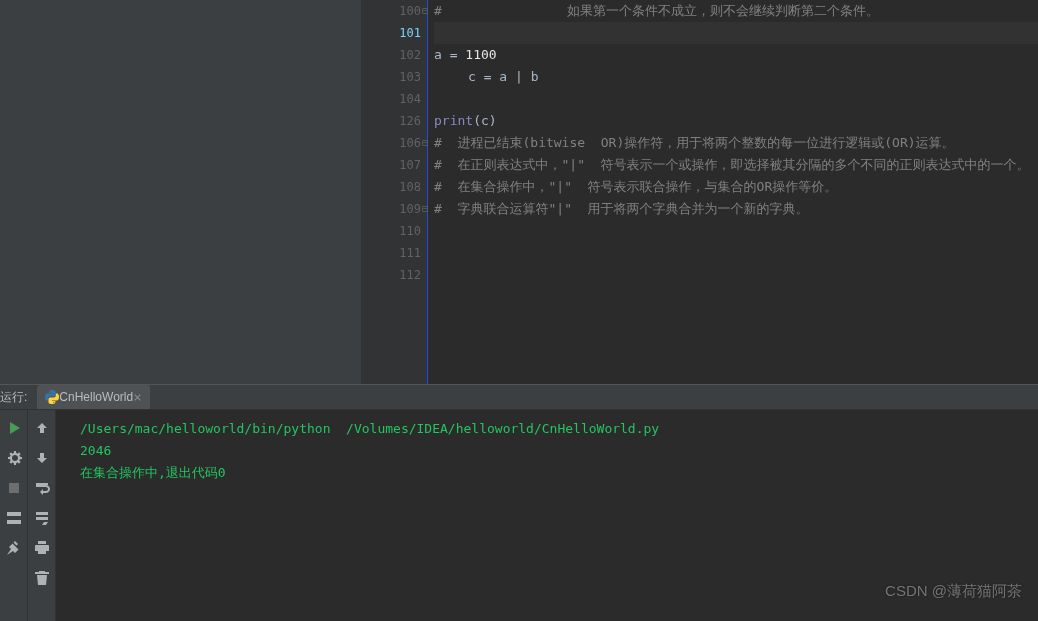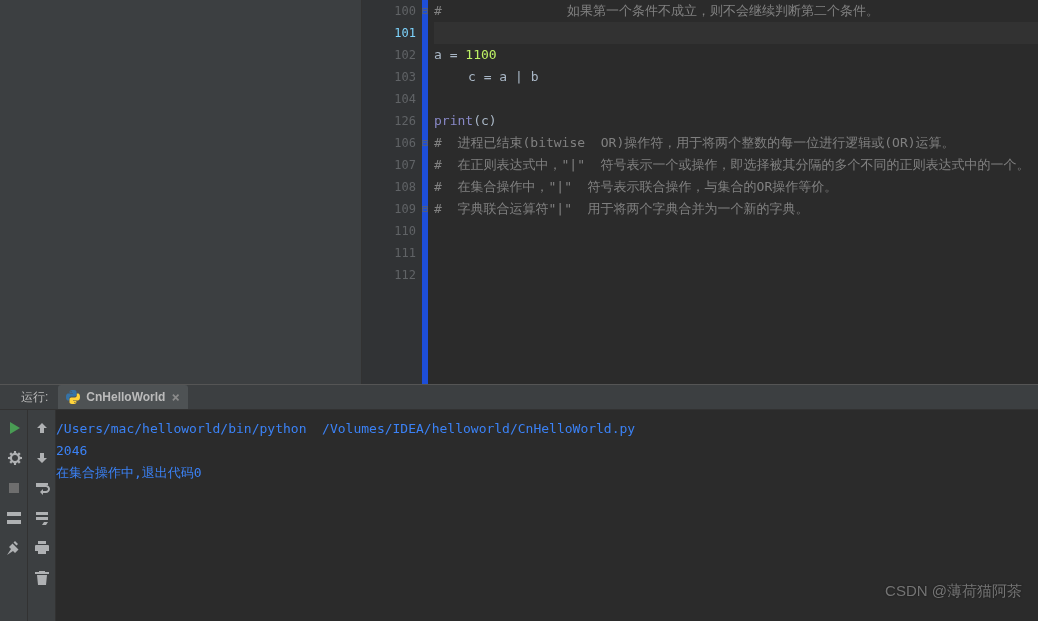--- a/index.html
+++ b/index.html
@@ -30,21 +30,21 @@
     }
     .gutter {
       background: #313335;
       width: 66px;
       padding: 0 6px;
       text-align: right;
       color: #606366;
       font-size: 12px;
       line-height: 22px;
       user-select: none;
-      border-right: 6px solid #1d4ed8;
+      border-right: 1px solid #1d4ed8;
     }
     .gutter .line-num {
       height: 22px;
     }
     .gutter .line-num.active {
       color: #7dd3fc;
     }
     .code-content {
       flex: 1;
       padding-left: 6px;
@@ -54,54 +54,52 @@
     }
     .code-line {
       height: 22px;
       white-space: pre;
     }
     .code-line.active {
       background: #323232;
     }
     .tk-comment { color: #808080; }
     .tk-func { color: #8888c6; }
-    .tk-number { color: #bef264; }
+    .tk-number { color: #e5e5e5; }
     .tk-var { color: #a9b7c6; }
     .tk-op { color: #a9b7c6; }
     .tk-paren { color: #a9b7c6; }
     .bottom-section {
       flex: 1;
       display: flex;
       flex-direction: column;
       background: #2b2b2b;
       border-top: 1px solid #555555;
     }
     .run-tab-bar {
       height: 25px;
       background: #3c3f41;
       display: flex;
       align-items: center;
-      padding-left: 21px;
+      padding-left: 0;
       border-bottom: 1px solid #323232;
     }
     .run-label {
       color: #bbbbbb;
       font-size: 12px;
       margin-right: 10px;
       font-family: -apple-system, sans-serif;
     }
     .run-tab {
       display: flex;
       align-items: center;
       background: #4e5254;
       padding: 3px 8px;
       border-radius: 3px 3px 0 0;
       height: 24px;
-      gap: 6px;
-      font-weight: bold;
     }
     .py-icon {
       width: 14px;
       height: 14px;
     }
     .run-tab-name {
       color: #bbbbbb;
       font-size: 12px;
       font-family: -apple-system, sans-serif;
     }
@@ -130,24 +128,24 @@
     .tool-icon {
       width: 16px;
       height: 16px;
       fill: #afb1b3;
       cursor: pointer;
     }
     .tool-icon.green { fill: #499c54; }
     .tool-icon.gray { fill: #6e6e6e; }
     .console-output {
       flex: 1;
-      padding: 8px 0;
+      padding: 8px 24px;
       font-size: 13px;
       line-height: 22px;
-      color: #3b82f6;
+      color: #22c55e;
       position: relative;
     }
     .console-line { white-space: pre; }
     .watermark {
       position: absolute;
       bottom: 20px;
       right: 16px;
       color: rgba(200,200,200,0.5);
       font-size: 15px;
       font-family: -apple-system, sans-serif;

